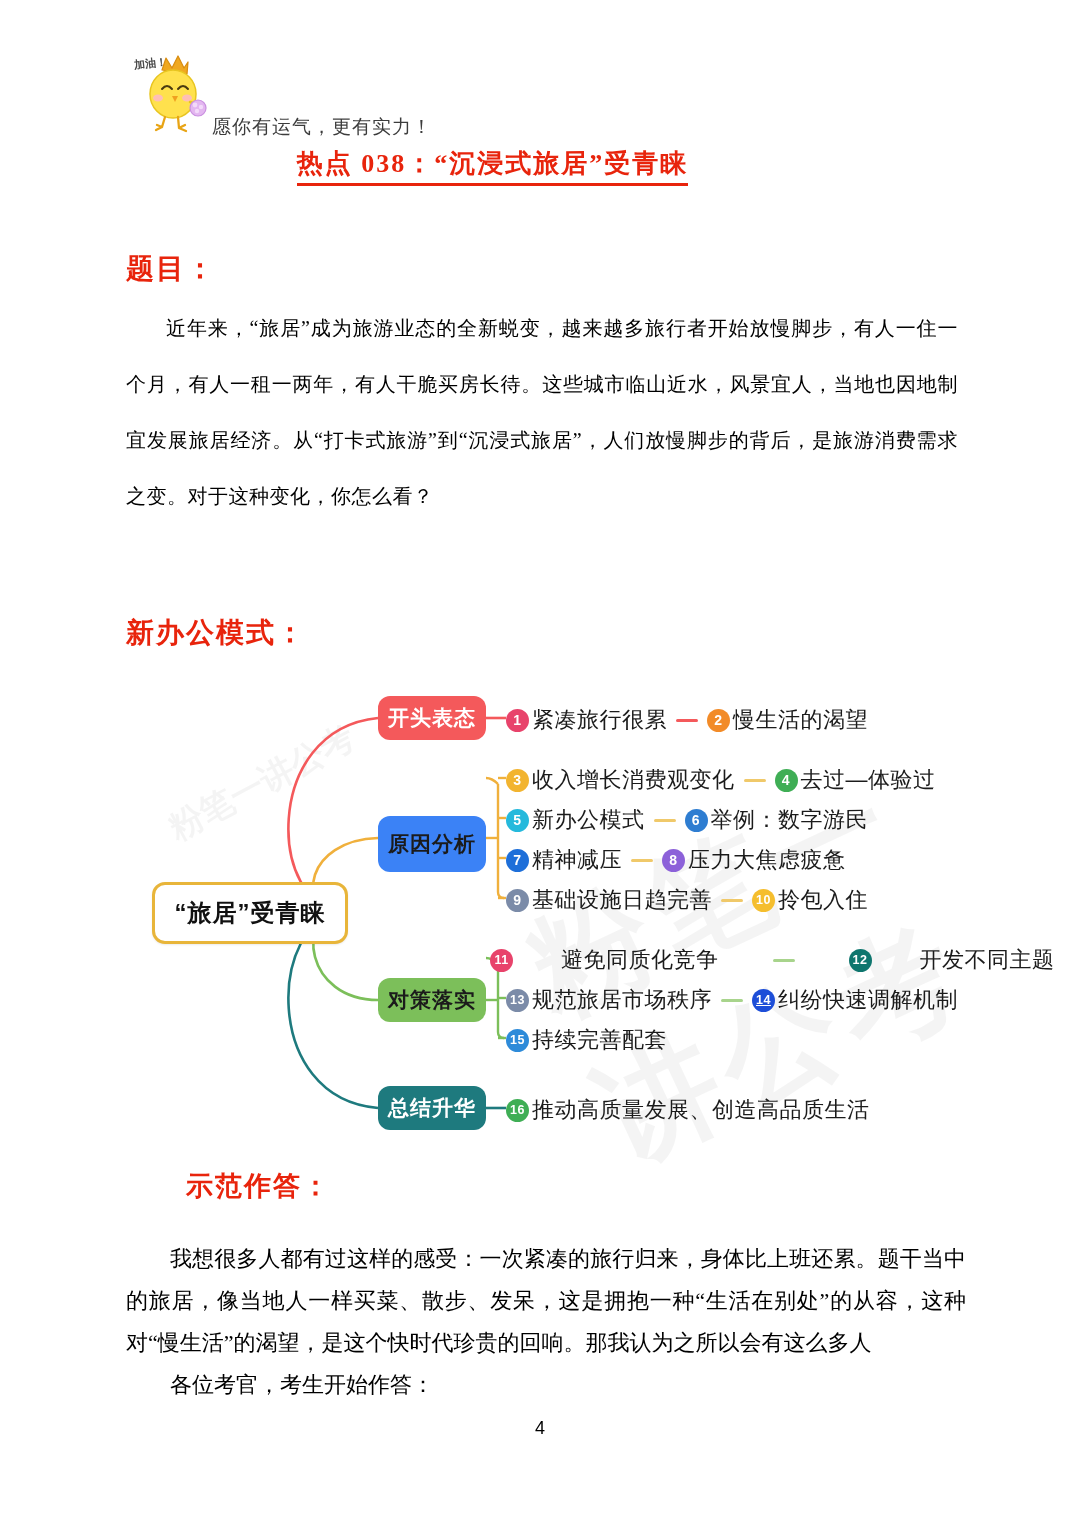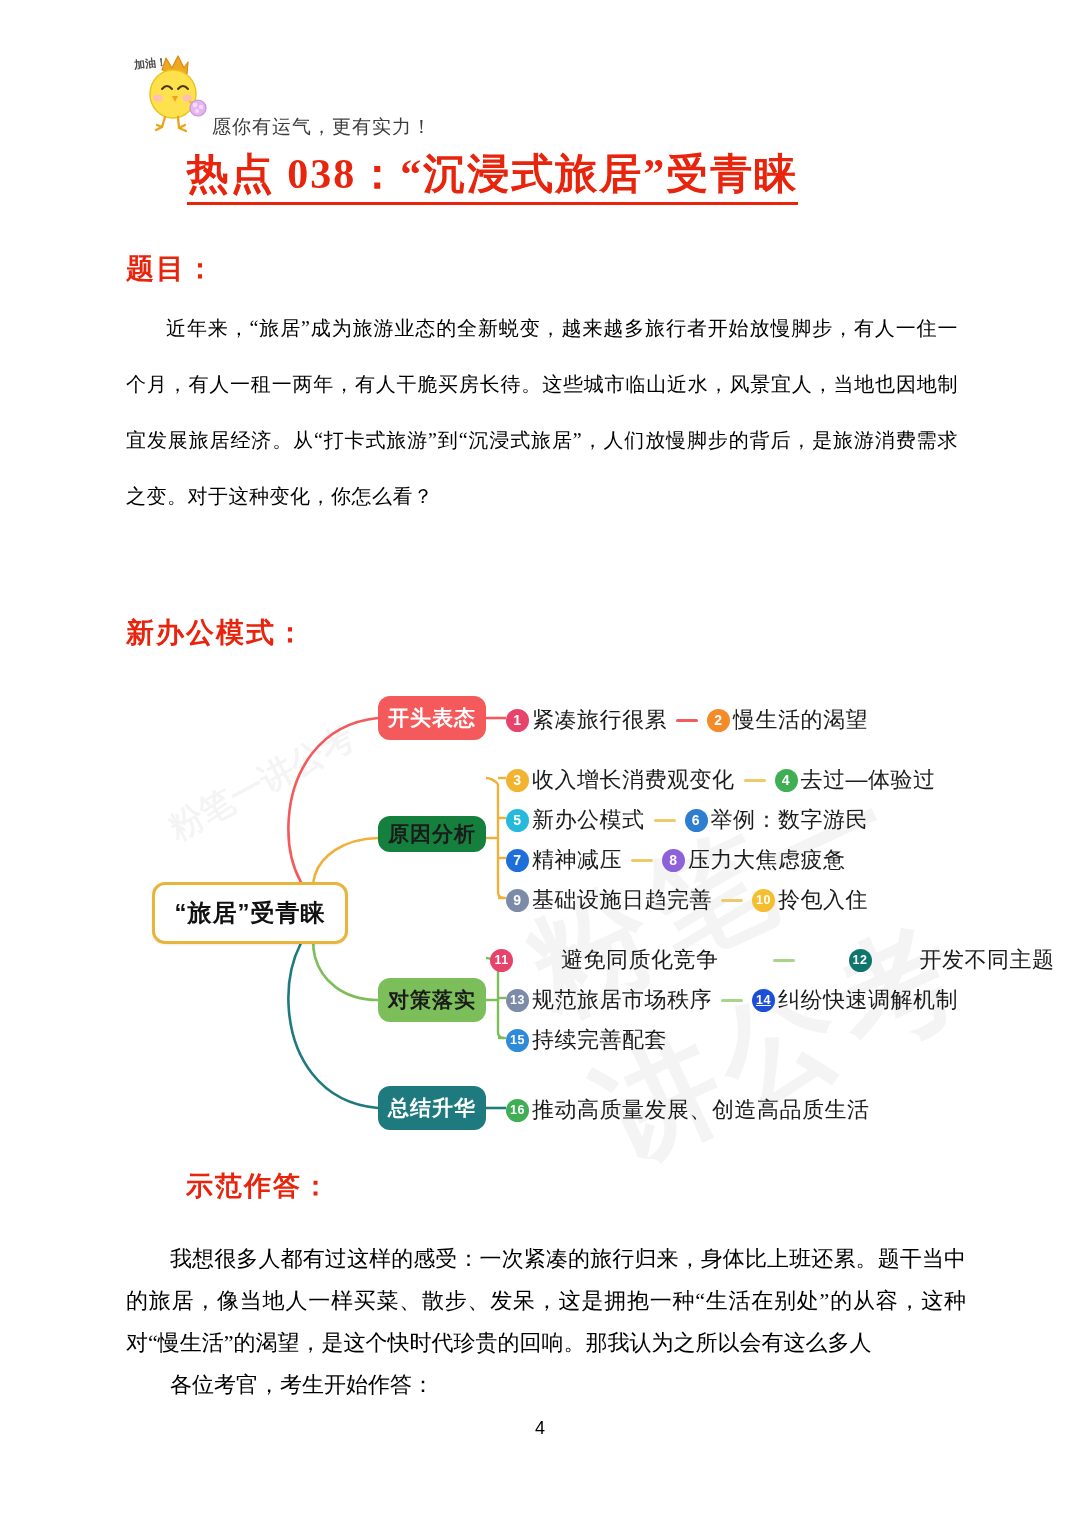--- a/index.html
+++ b/index.html
@@ -51,21 +51,21 @@
     white-space: nowrap;
   }
 
   
   .doc-title {
     position: absolute;
     left: 0;
     top: 146px;
     width: 985px;
     text-align: center;
-    font-size: 42px;
+    font-size: 26px;
     font-weight: bold;
     color: #e8240c;
     letter-spacing: 2px;
   }
   .doc-title .u {
     border-bottom: 3px solid #e8240c;
     padding-bottom: 5px;
   }
 
   
@@ -274,21 +274,21 @@
   </svg>
 
   <div class="node node-center" style="left:32px; top:222px; width:190px; height:56px;">
     <span>“旅居”受青睐</span>
   </div>
 
   <div class="node node-branch" style="left:258px; top:36px; width:108px; height:44px; background:#F4595B;">
     <span>开头表态</span>
   </div>
 
-  <div class="node node-branch" style="left:258px; top:156px; width:108px; height:36px; background:#15803d; color:#1b1b1b;">
+  <div class="node node-branch" style="left:258px; top:156px; width:108px; height:56px; background:#3b82f6; color:#1b1b1b;">
     <span>原因分析</span>
   </div>
 
   <div class="node node-branch" style="left:258px; top:318px; width:108px; height:44px; background:#7CBF5A; color:#1b1b1b;">
     <span>对策落实</span>
   </div>
 
   <div class="node node-branch" style="left:258px; top:426px; width:108px; height:44px; background:#1E7A7E;">
     <span>总结升华</span>
   </div>

